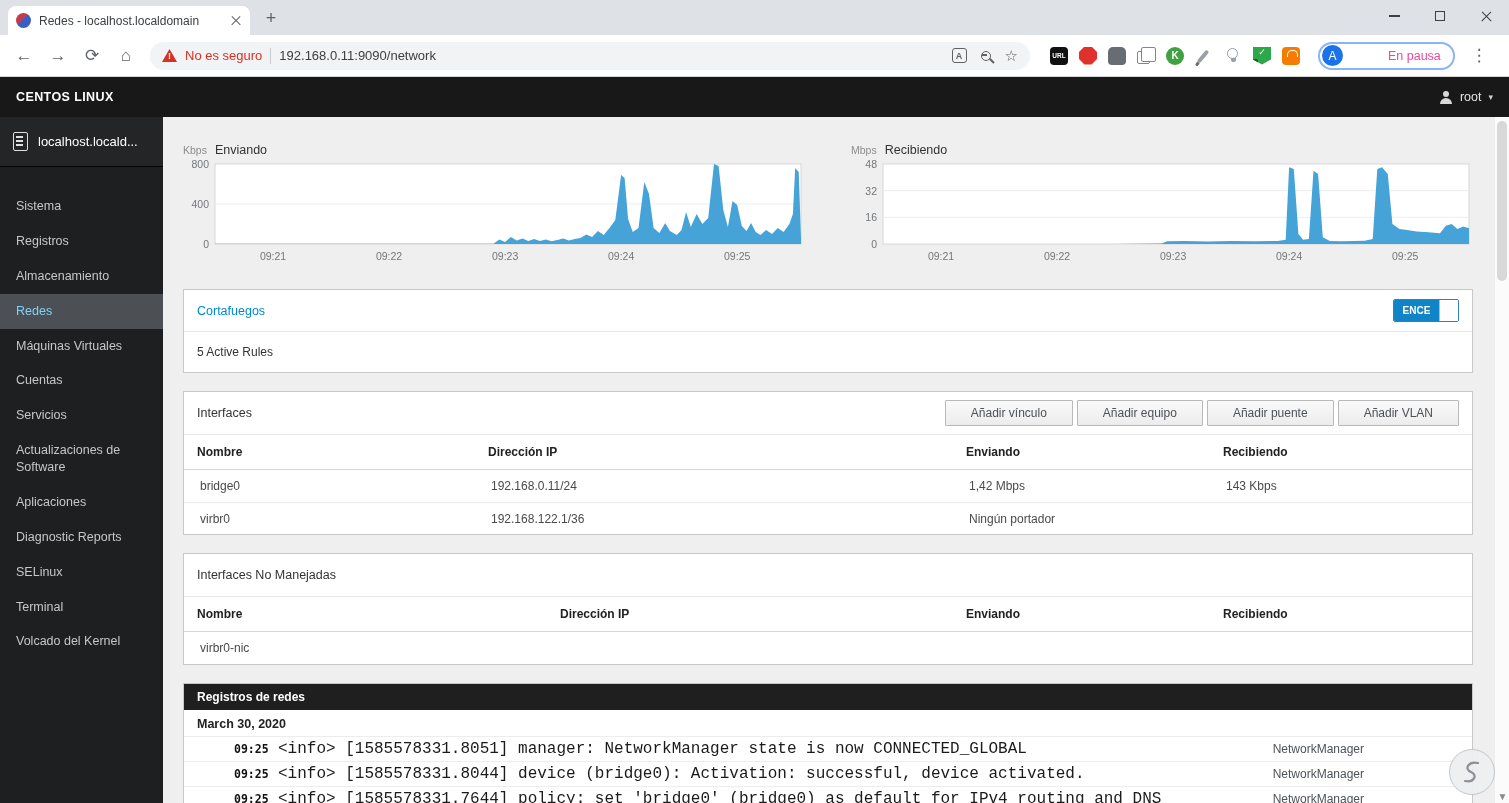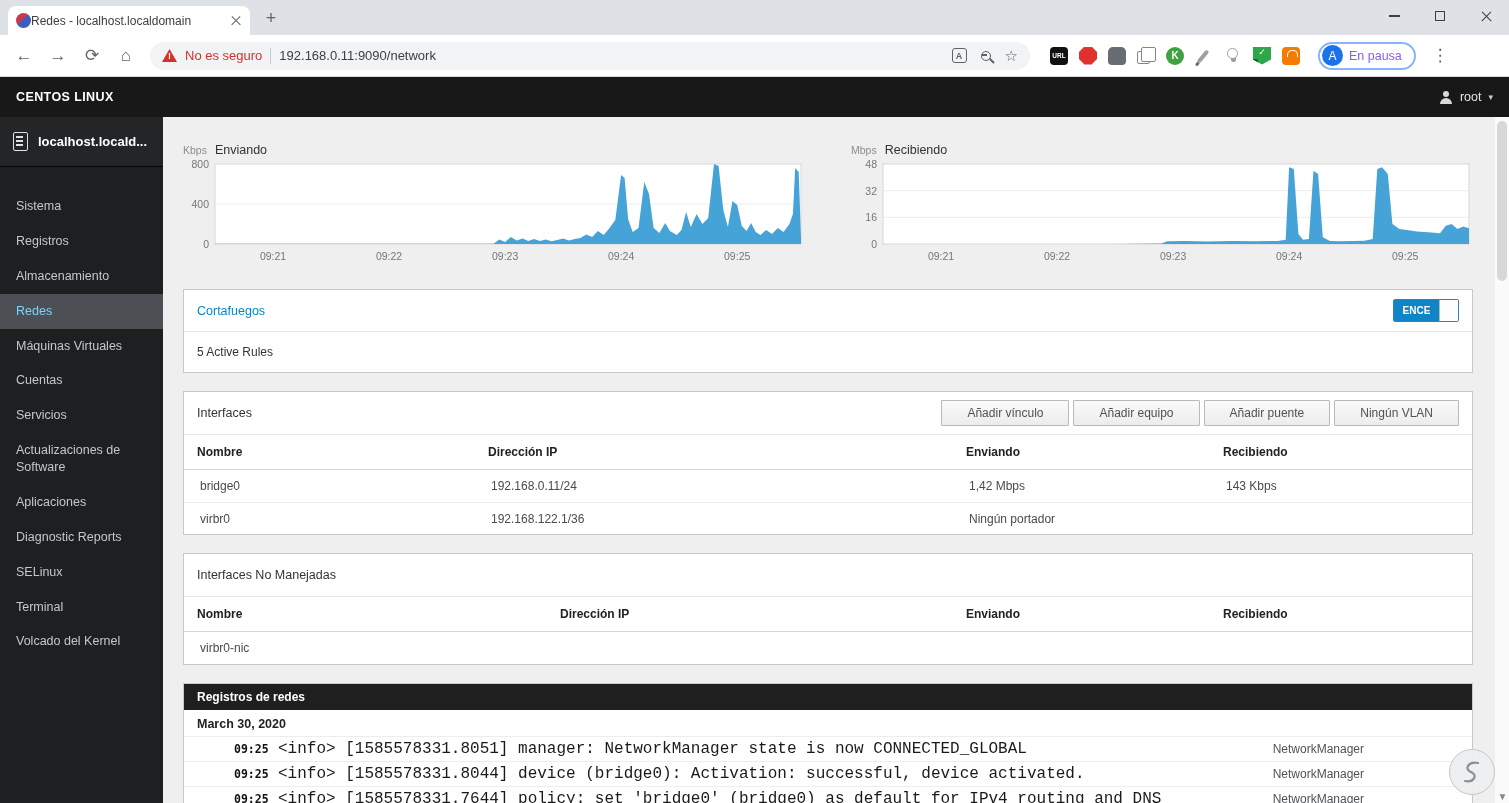--- a/index.html
+++ b/index.html
@@ -1,21 +1,21 @@
 <!DOCTYPE html>
 <html><head>
 <meta charset="utf-8">
 <style>
   * { box-sizing: border-box; margin: 0; padding: 0; }
   html,body { width:1509px; height:803px; overflow:hidden; }
   body { font-family:"Liberation Sans", sans-serif; background:#fff; position:relative; }
 
   
   .tabstrip { height:35px; background:#dee1e6; display:flex; align-items:flex-end; padding-left:8px; position:relative; }
-  .tab { width:242px; height:29px; background:#fff; border-radius:8px 8px 0 0; display:flex; align-items:center; padding:0 8px; gap:0; font-size:12px; color:#3c4043; }
+  .tab { width:242px; height:29px; background:#fff; border-radius:8px 8px 0 0; display:flex; align-items:center; padding:0 8px; gap:8px; font-size:12px; color:#3c4043; }
   .favicon { width:15px; height:15px; border-radius:50%; background:linear-gradient(135deg,#c73a4a 0 45%,#3b5fc0 45% 100%); flex-shrink:0; }
   .tab-title { flex:1; white-space:nowrap; overflow:hidden; }
   .x-icon { position:relative; width:12px; height:12px; flex-shrink:0; }
   .x-icon::before,.x-icon::after { content:""; position:absolute; left:0; top:5.4px; width:12px; height:1.3px; background:#5f6368; }
   .x-icon::before { transform:rotate(45deg); } .x-icon::after { transform:rotate(-45deg); }
   .new-tab { width:26px; height:26px; margin:0 0 4px 8px; display:flex; align-items:center; justify-content:center; color:#5f6368; font-size:18px; }
   .win-controls { position:absolute; right:0; top:0; display:flex; }
   .wc { width:46px; height:32px; display:flex; align-items:center; justify-content:center; }
   .wc-min-glyph { width:11px; height:1.4px; background:#3c4043; }
   .wc-max-glyph { width:10px; height:10px; border:1.4px solid #3c4043; }
@@ -48,39 +48,39 @@
   .ext-brush { width:4px; height:15px; background:#9aa0a6; border-radius:2px; transform:rotate(40deg); margin:2px 6px 0; }
   .ext-brush::after { content:""; position:absolute; bottom:-4px; left:0.5px; width:3px; height:4px; background:#6b7076; border-radius:0 0 2px 2px; }
   .ext-bulb { width:11px; height:11px; border:1.6px solid #9aa0a6; border-radius:50%; margin:1px 3px 0; }
   .ext-bulb::after { content:""; position:absolute; bottom:-4px; left:2.6px; width:5px; height:3.5px; background:#9aa0a6; border-radius:0 0 2px 2px; }
   .ext-shield { background:#2ea74a; clip-path:polygon(0 0,100% 0,100% 72%,50% 100%,0 72%); color:#fff; font-size:9px; display:flex; align-items:flex-start; justify-content:center; }
   .ext-badge { position:absolute; bottom:-3px; left:-4px; background:#0b5e12; color:#fff; font-size:7.5px; line-height:1.2; padding:0 2.5px; border-radius:2px; }
   .ext-bag { background:#f57c00; border-radius:4px; }
   .ext-bag::before { content:""; position:absolute; top:3px; left:4.5px; width:9px; height:6px; border:1.6px solid #fff; border-bottom:none; border-radius:5px 5px 0 0; }
   .profile-pill { height:28px; border:2px solid #8ab4f8; border-radius:15px; background:#fff; display:flex; align-items:center; gap:6px; padding:1px 12px 1px 2px; margin-left:12px; }
   .avatar { width:21px; height:21px; border-radius:50%; background:#1a73e8; color:#fff; font-size:12px; display:flex; align-items:center; justify-content:center; }
-  .profile-label { font-size:12.5px; color:#8b5cf6; white-space:nowrap; }
+  .profile-label { font-size:12.5px; color:#ec4899; white-space:nowrap;margin-left:39px; }
   .menu-dots { color:#5f6368; font-size:17px; margin-left:10px; letter-spacing:0; }
 
   
   .masthead { height:40px; background:#181818; display:flex; align-items:center; justify-content:space-between; padding:0 16px; }
   .brand { color:#fff; font-size:12.5px; font-weight:700; letter-spacing:0.4px; }
   .user-menu { display:flex; align-items:center; gap:7px; color:#e4e4e4; font-size:12.5px; }
   .person-icon { width:14px; height:13px; position:relative; }
   .person-icon::before { content:""; position:absolute; top:0; left:4px; width:6px; height:6px; border-radius:50%; background:#d8d8d8; }
   .person-icon::after { content:""; position:absolute; bottom:0; left:1px; width:12px; height:6px; border-radius:6px 6px 0 0; background:#d8d8d8; }
   .caret { font-size:9px; color:#cfcfcf; }
 
   
   .app-body { display:flex; height:686px; }
   .sidebar { width:163px; background:#1d1f21; flex-shrink:0; display:flex; flex-direction:column; }
   .host-box { height:50px; display:flex; align-items:center; gap:10px; padding:0 13px; border-bottom:1px solid #050505; background:#232527; }
   .host-icon { width:15px; height:19px; border:1.5px solid #e0e0e0; border-radius:2px; position:relative; flex-shrink:0; }
   .host-icon::before { content:""; position:absolute; top:3px; left:2px; width:7px; height:1.5px; background:#e0e0e0; box-shadow:0 4px 0 #e0e0e0, 0 8px 0 #e0e0e0; }
-  .host-name { color:#fff; font-size:13px; white-space:nowrap; overflow:hidden;font-weight:bold; }
+  .host-name { color:#fff; font-size:13px; white-space:nowrap; overflow:hidden; }
   .nav { padding-top:22px; }
   .nav-item { padding:9px 16px; font-size:12.5px; color:#c7c7c7; line-height:1.35; cursor:default; }
   .nav-item.active { background:#4c5055; color:#7dd3fc; }
 
   .main { flex:1; background:#f0efef; padding:26px 36px 0 20px; position:relative; overflow:hidden; }
 
   
   .charts-row { display:flex; gap:46px; margin-bottom:22px; }
   .chart { flex:1; }
   .chart-head { display:flex; gap:8px; align-items:baseline; margin-bottom:2px; }
@@ -280,21 +280,21 @@
       <div class="fw-body">5 Active Rules</div>
     </div>
 
     <div class="panel">
       <div class="panel-head">
         <span class="panel-title">Interfaces</span>
         <div class="actions">
           <button class="btn">Añadir vínculo</button>
           <button class="btn">Añadir equipo</button>
           <button class="btn">Añadir puente</button>
-          <button class="btn">Ningún VLAN</button>
+          <button class="btn">Añadir VLAN</button>
         </div>
       </div>
       <div class="tbl-head grid-a">
         <div>Nombre</div>
         <div>Dirección IP</div>
         <div>Enviando</div>
         <div>Recibiendo</div>
       </div>
       <div class="tbl-row grid-a">
         <div>bridge0</div>

